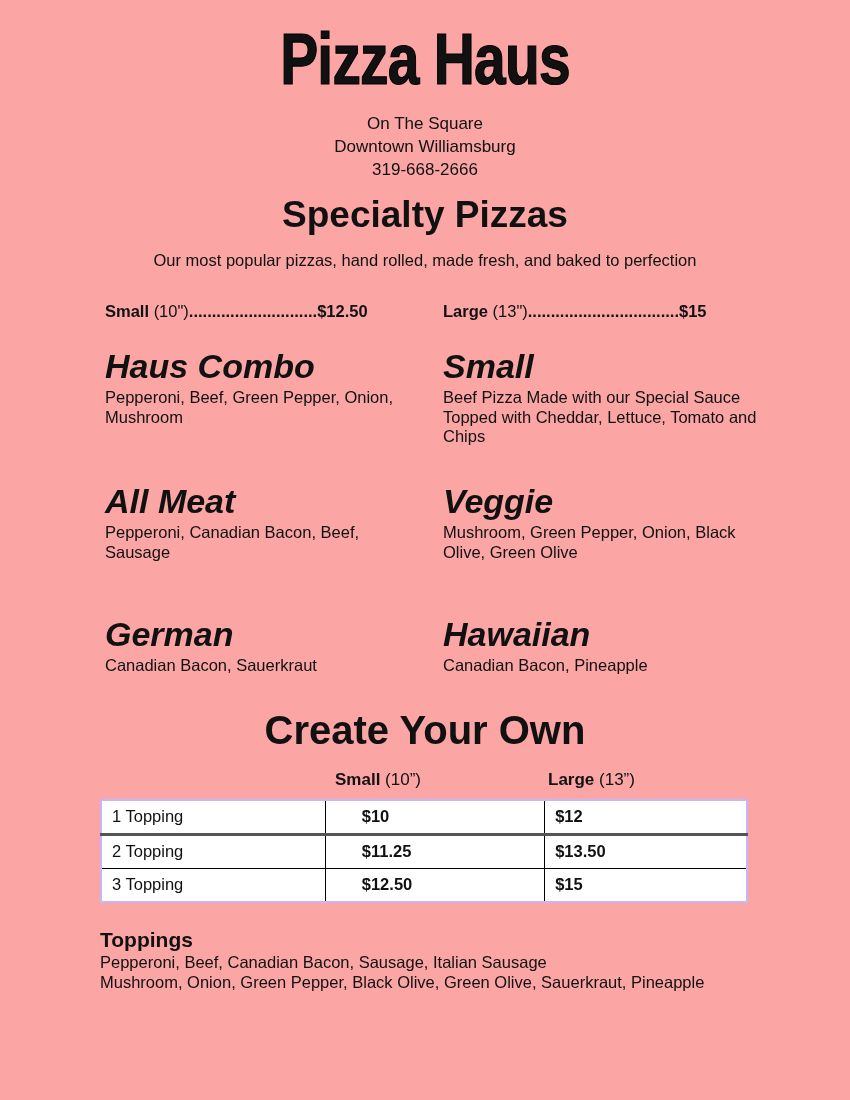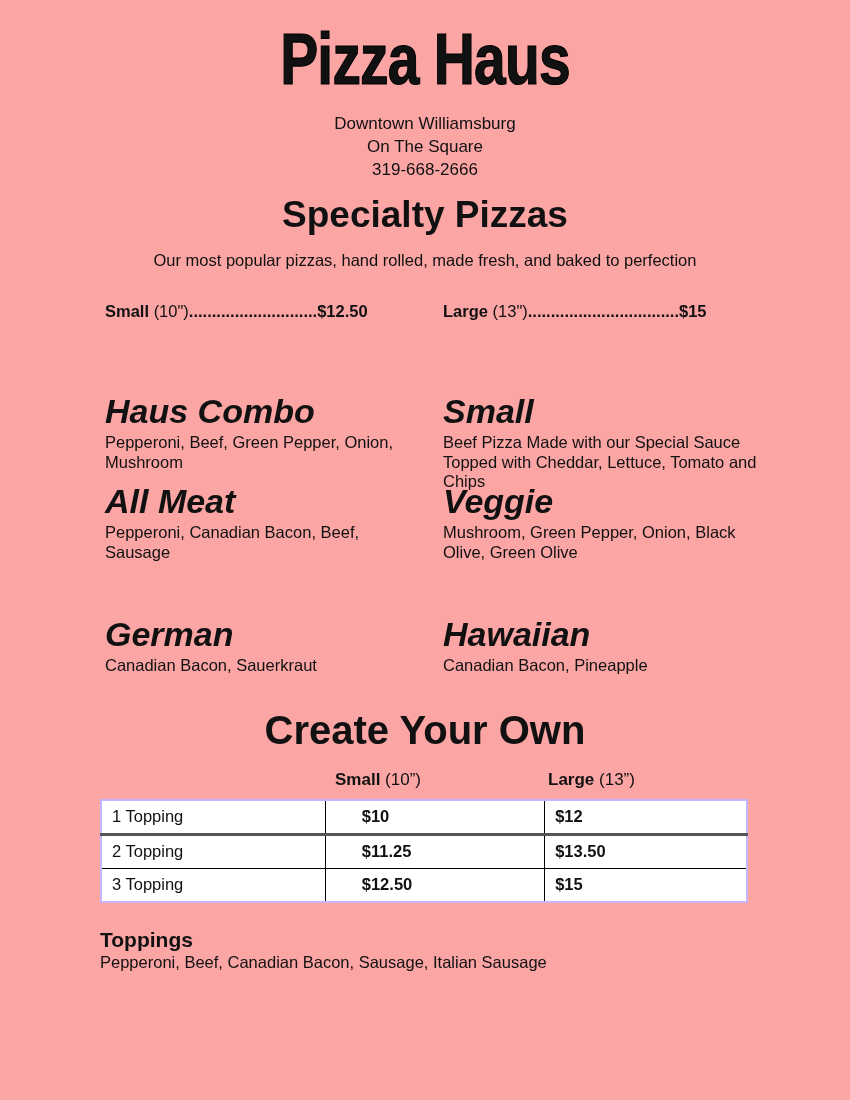--- a/index.html
+++ b/index.html
@@ -76,21 +76,21 @@
     font-weight: bold;
     font-style: italic;
   }
   .pizza-item .pizza-desc {
     margin-top: 2px;
     font-size: 16.5px;
     line-height: 19.5px;
   }
   .col-left  { left: 105px; width: 300px; }
   .col-right { left: 443px; width: 315px; }
-  .row-1 { top: 346px; margin-top: 45px; }
+  .row-1 { top: 346px; }
   .row-2 { top: 481px; }
   .row-3 { top: 614px; }
 
   
   .cyo-heading {
     position: absolute;
     top: 706px; left: 0;
     width: 100%;
     text-align: center;
     font-size: 40px;
@@ -146,22 +146,22 @@
   }
   .toppings-line:first-of-type { margin-top: 3px; }
 </style>
 </head>
 <body>
 
 <div class="page">
 
   <div class="title">Pizza Haus</div>
   <div class="address">
+    <div>On The Square</div>
     <div>Downtown Williamsburg</div>
-    <div>On The Square</div>
     <div>319-668-2666</div>
   </div>
 
   <div class="specialty-heading">Specialty Pizzas</div>
   <div class="specialty-subtitle">Our most popular pizzas, hand rolled, made fresh, and baked to perfection</div>
 
   <div class="price-row">
     <div class="price-line small">
       <span class="size-name">Small</span>
       <span class="size-detail">(10")</span><span class="dots">............................</span><span class="price">$12.50</span>
@@ -226,15 +226,16 @@
         <td class="c1">3 Topping</td>
         <td class="c2 price">$12.50</td>
         <td class="c3 price">$15</td>
       </tr>
     </tbody>
   </table>
 
   <div class="toppings">
     <div class="toppings-heading">Toppings</div>
     <div class="toppings-line">Pepperoni, Beef, Canadian Bacon, Sausage, Italian Sausage</div>
+    <div class="toppings-line">Mushroom, Onion, Green Pepper, Black Olive, Green Olive, Sauerkraut, Pineapple</div>
   </div>
 
 </div>
 
 </body></html>

